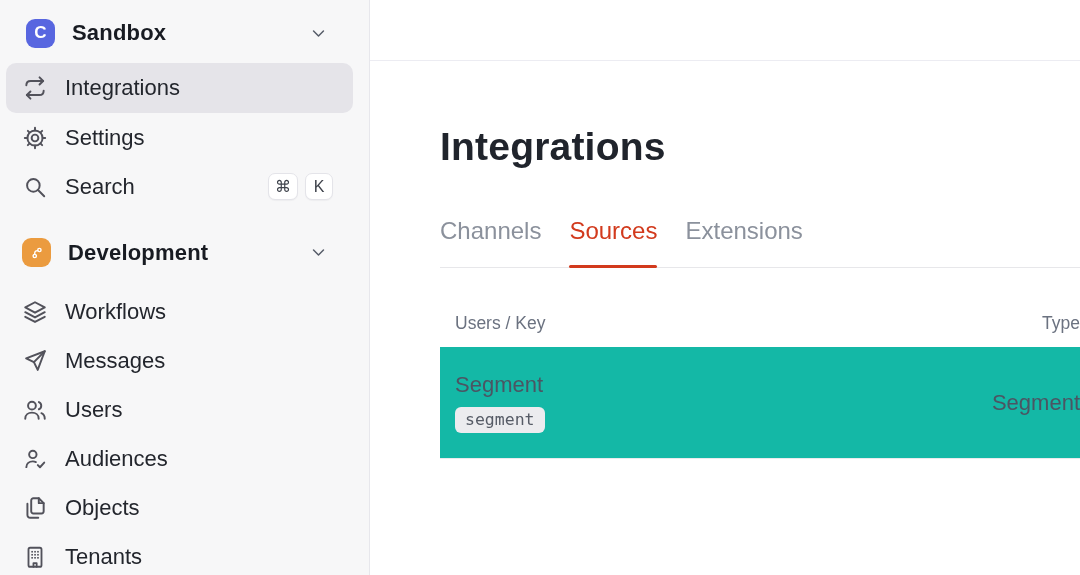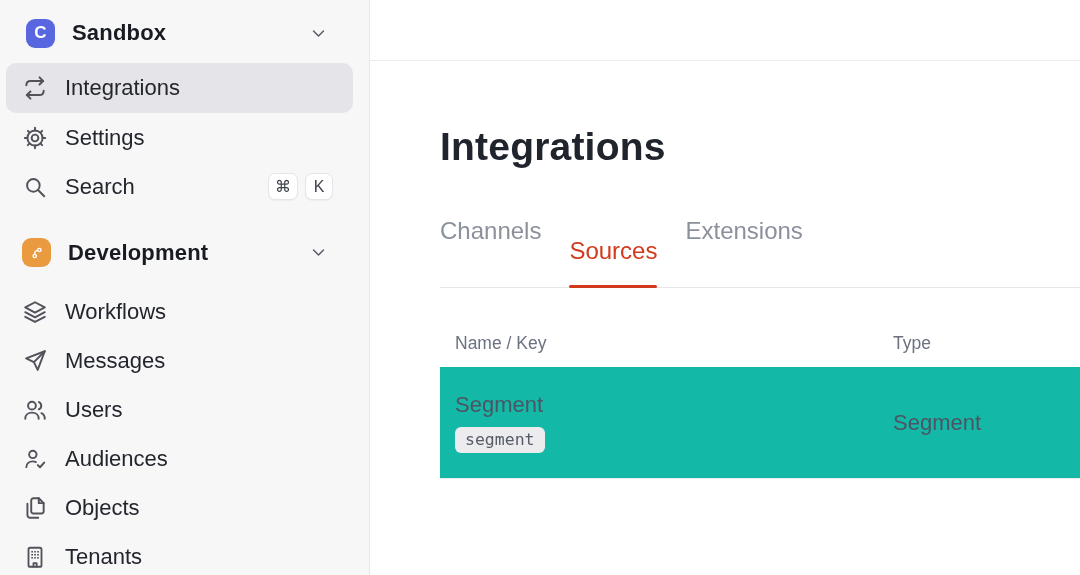--- a/index.html
+++ b/index.html
@@ -64,29 +64,29 @@
   .content { padding-left:70px; }
   .page-title {
     margin:63px 0 0 0; font-size:39px; font-weight:700; color:#20242c;
     letter-spacing:.2px; line-height:46px;
   }
   .tabs { display:flex; gap:28px; margin-top:46px; border-bottom:1px solid #e7e7ea; }
   .tab {
     font-size:24px; color:#8b919c; padding-bottom:21px; position:relative;
     cursor:pointer; line-height:30px;
   }
-  .tab.active { color:#d23a1d;margin-top:20px; }
+  .tab.active { color:#d23a1d; }
   .tab.active::after {
     content:""; position:absolute; left:0; right:0; bottom:-1px; height:3px;
     background:#d23a1d; border-radius:2px;
   }
 
   .table-header { display:flex; padding-top:45px; padding-bottom:13px; color:#6b7280; font-size:17.5px; }
   .cell-name { width:453px; flex:none; padding-left:15px; }
-  .cell-type { flex:1; }
+  .cell-type { flex:1;text-align:right; }
   .table-row {
     display:flex; align-items:center; background:#14b8a6; height:112px;
     border-bottom:1px solid #eaeaed; cursor:pointer;
   }
   .row-name { font-size:22px; color:#4b5563; }
   .row-key-badge {
     display:inline-block; margin-top:9px; background:#ececef; border-radius:6px;
     padding:3px 10px 4px; font-family:"DejaVu Sans Mono", monospace;
     font-size:16.5px; color:#565b66;
   }
@@ -250,21 +250,21 @@
     <h1 class="page-title">Integrations</h1>
 
     <div class="tabs">
       <div class="tab">Channels</div>
       <div class="tab active">Sources</div>
       <div class="tab">Extensions</div>
     </div>
 
     <div class="table">
       <div class="table-header">
-        <div class="cell-name">Name / Key</div>
+        <div class="cell-name">Users / Key</div>
         <div class="cell-type">Type</div>
       </div>
 
       <div class="table-row">
         <div class="cell-name">
           <div class="row-name">Segment</div>
           <span class="row-key-badge">segment</span>
         </div>
         <div class="cell-type">
           <span class="row-type">Segment</span>

